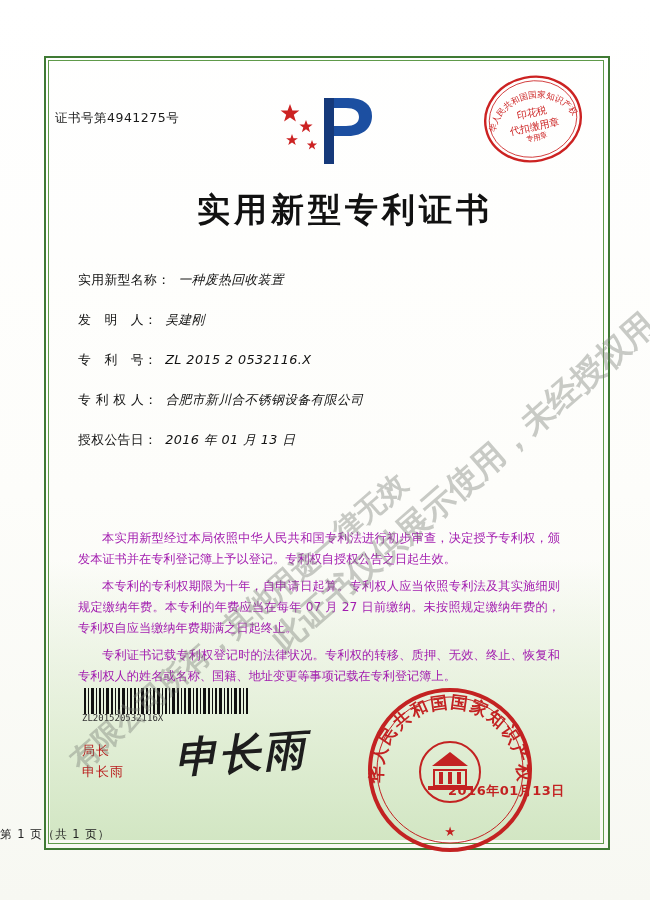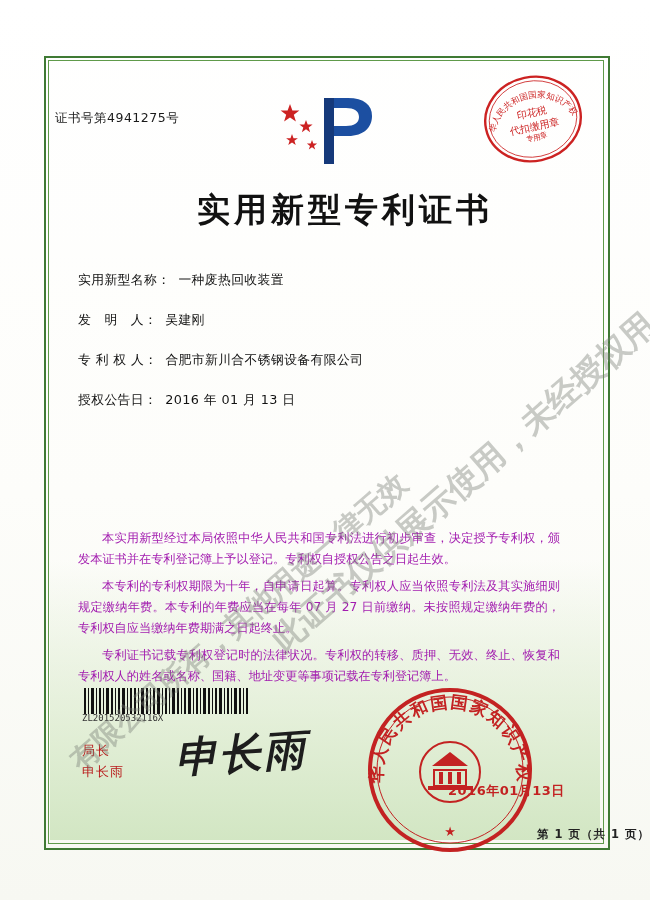--- a/index.html
+++ b/index.html
@@ -97,20 +97,21 @@
     font-size: 12.8px;
     color: #121212;
   }
   .field-label {
     white-space: nowrap;
     letter-spacing: 0.4px;
   }
   .field-value {
     margin-left: 8px;
     letter-spacing: 0.4px;
+    font-style: italic;
   }
   
   .paras {
     position: absolute;
     left: 78px;
     top: 528px;
     width: 482px;
     font-size: 12.2px;
     line-height: 1.72;
     color: #a21caf;
@@ -184,25 +185,24 @@
     color: #c32222;
     font-weight: bold;
     letter-spacing: 0.5px;
     white-space: nowrap;
   }
   .page-foot {
     position: absolute;
     left: 0;
     top: 827px;
     width: 650px;
-    text-align: right;
+    text-align: left;
     font-size: 11.5px;
     color: #222;
     letter-spacing: 1px;
-    font-weight: bold;
   }
   
   .watermark {
     position: absolute;
     left: 0;
     top: 0;
     width: 650px;
     height: 900px;
     pointer-events: none;
   }
@@ -257,20 +257,24 @@
   <div class="title">实用新型专利证书</div>
 
   <div class="fields">
     <div class="field-row">
       <span class="field-label">实用新型名称：</span>
       <span class="field-value">一种废热回收装置</span>
     </div>
     <div class="field-row">
       <span class="field-label">发　明　人：</span>
       <span class="field-value">吴建刚</span>
+    </div>
+    <div class="field-row">
+      <span class="field-label">专　利　号：</span>
+      <span class="field-value">ZL 2015 2 0532116.X</span>
     </div>
     <div class="field-row">
       <span class="field-label">专 利 权 人：</span>
       <span class="field-value">合肥市新川合不锈钢设备有限公司</span>
     </div>
     <div class="field-row">
       <span class="field-label">授权公告日：</span>
       <span class="field-value">2016 年 01 月 13 日</span>
     </div>
   </div>

